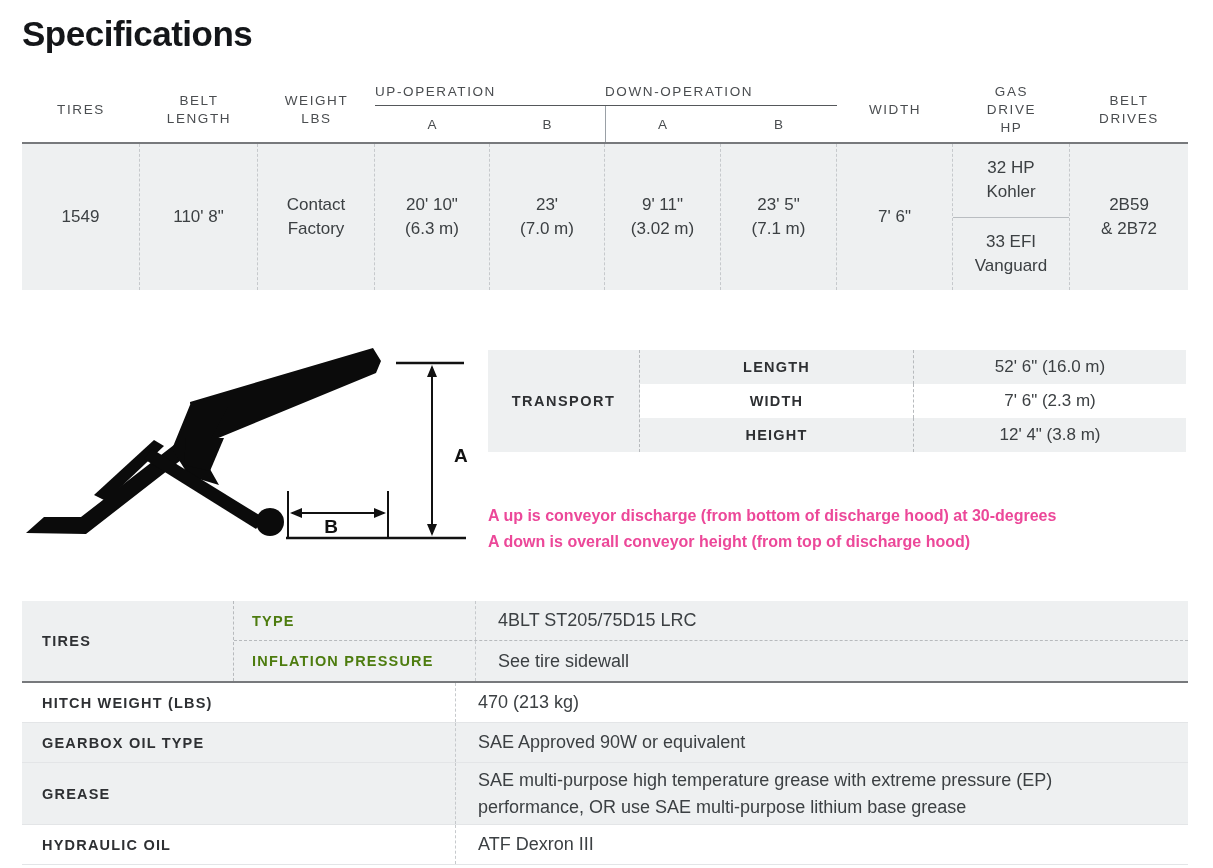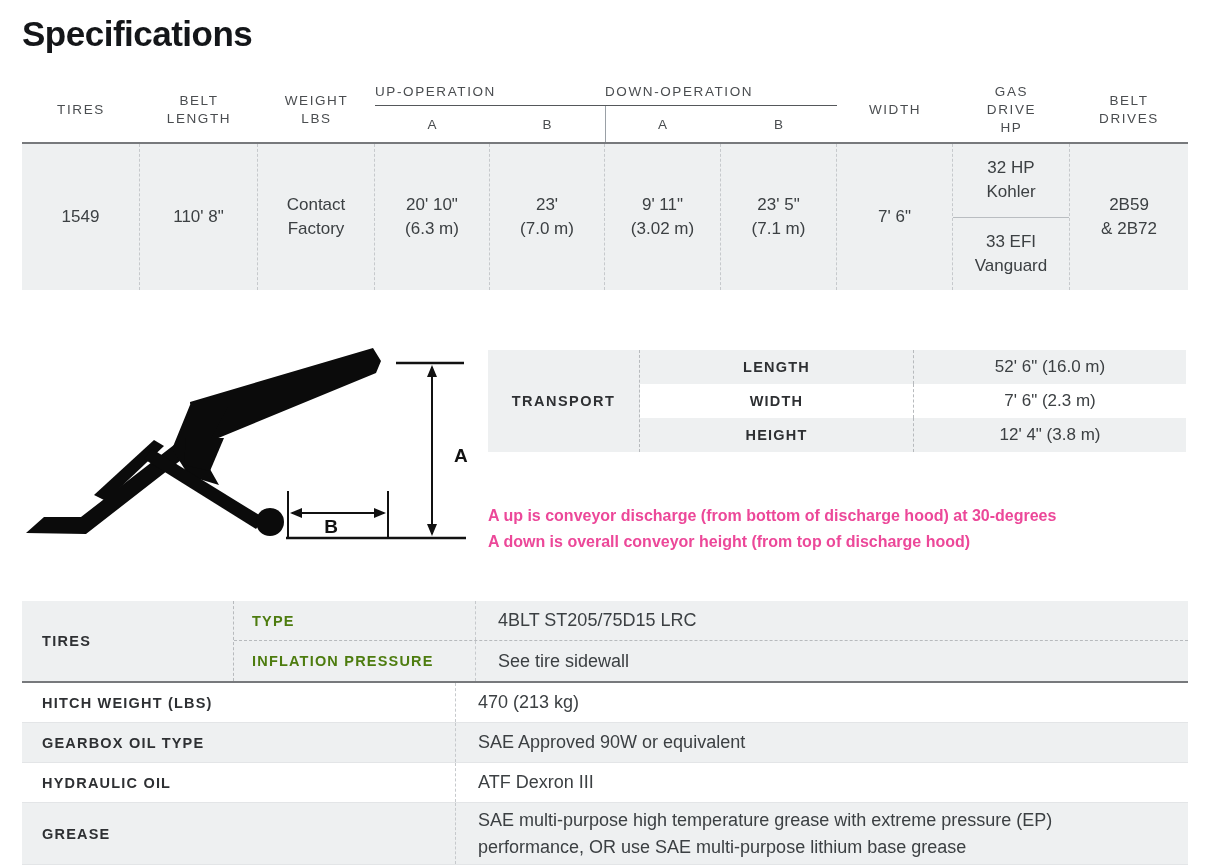--- a/index.html
+++ b/index.html
@@ -362,25 +362,25 @@
     <div class="brow white">
       <div class="brow-key">HITCH WEIGHT (LBS)</div>
       <div class="brow-val">470 (213 kg)</div>
     </div>
 
     <div class="brow gray">
       <div class="brow-key">GEARBOX OIL TYPE</div>
       <div class="brow-val">SAE Approved 90W or equivalent</div>
     </div>
 
-    <div class="brow white">
-      <div class="brow-key">HYDRAULIC OIL</div>
-      <div class="brow-val">ATF Dexron III</div>
-    </div>
-
     <div class="brow gray tall">
       <div class="brow-key">GREASE</div>
       <div class="brow-val">SAE multi-purpose high temperature grease with extreme pressure (EP)
 performance, OR use SAE multi-purpose lithium base grease</div>
     </div>
+
+    <div class="brow white">
+      <div class="brow-key">HYDRAULIC OIL</div>
+      <div class="brow-val">ATF Dexron III</div>
+    </div>
   </div>
 
 </div>
 
 </body></html>

